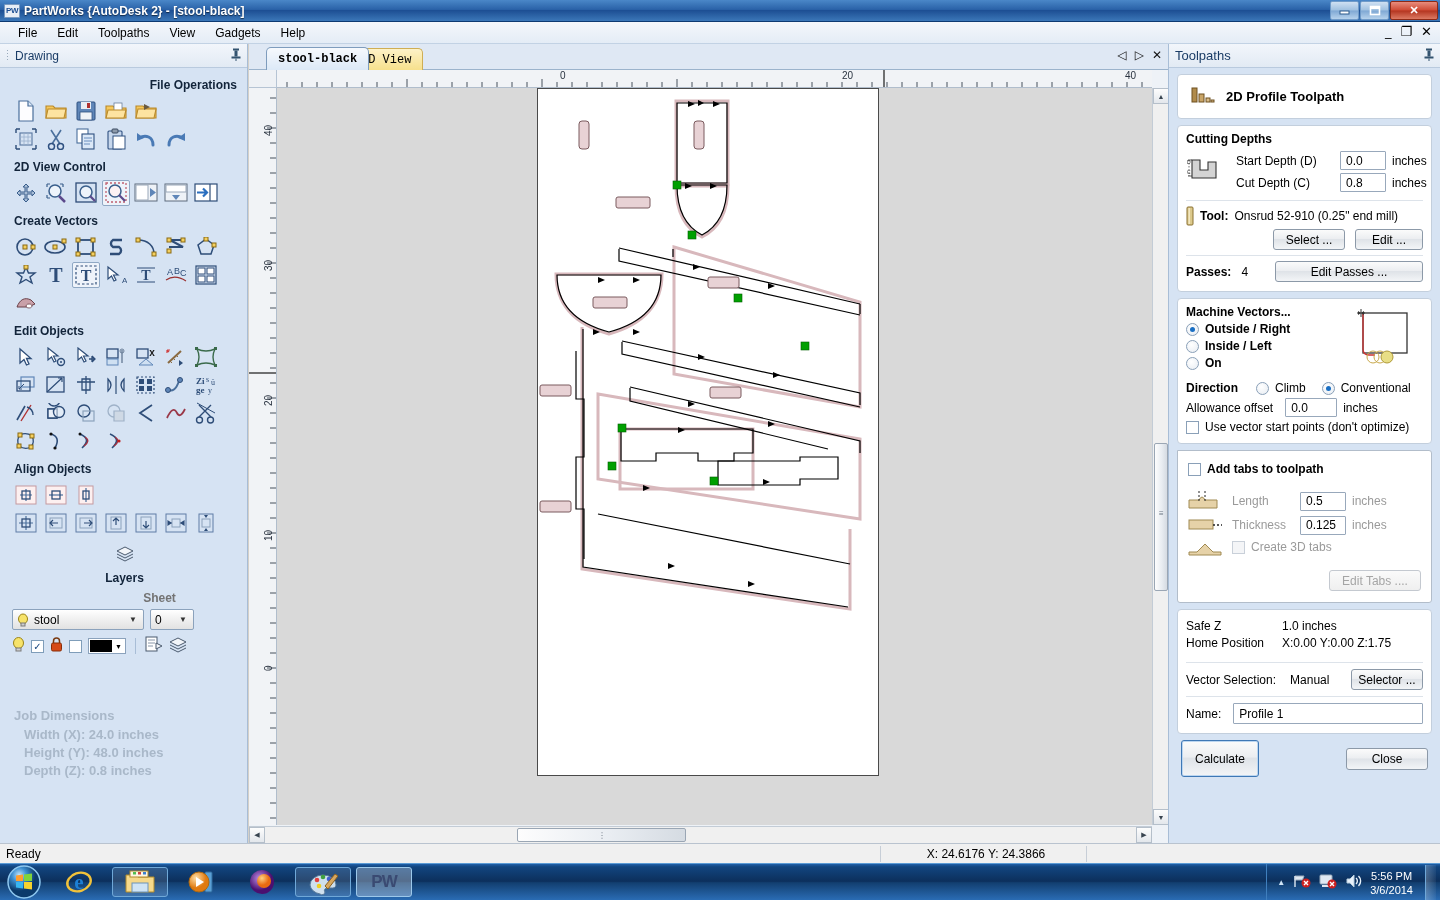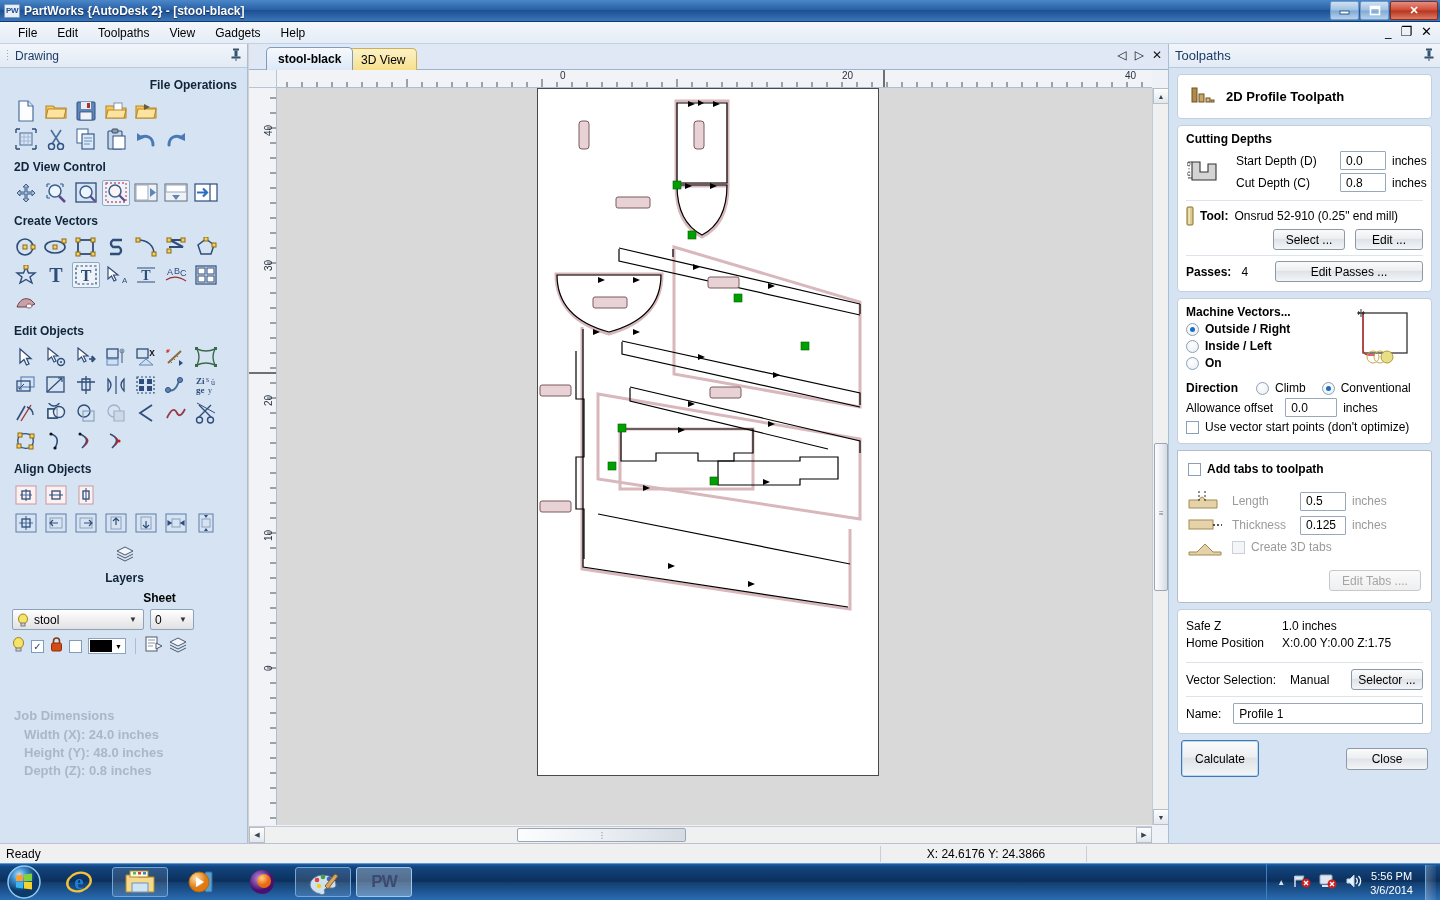--- a/index.html
+++ b/index.html
@@ -88,21 +88,21 @@
   .ibtn {
     width: 28px; height: 26px; display: flex; align-items: center; justify-content: center;
     border: 1px solid transparent; border-radius: 2px;
   }
   .ibtn svg { display: block; }
   .ibtn.sel { border-color: #8fa8c4; background: #eef3fa; }
 
   
   .layer-head { display: flex; align-items: center; gap: 6px; margin: 10px 0 4px 2px; flex-direction: column; }
   .layer-head .lbl { font-size: 12px; font-weight: bold; color: #12243a; }
-  .layer-head .sheetlbl { margin-left: 70px; font-size: 12px; font-weight: bold; color: #000000; }
+  .layer-head .sheetlbl { margin-left: 70px; font-size: 12px; font-weight: bold; color: #737373; }
   .combo-row { display: flex; gap: 6px; padding-left: 2px; }
   .combo {
     height: 21px; border: 1px solid #8ba2bc; border-radius: 2px;
     background: linear-gradient(to bottom, #ffffff 0%, #f0f0f0 50%, #e2e2e2 100%);
     display: flex; align-items: center; padding: 0 2px 0 4px; font-size: 12px; color: #000;
   }
   .combo .arrow { margin-left: auto; font-size: 8px; color: #333; padding: 0 4px; }
   .combo.layers { width: 132px; }
   .combo.sheet { width: 44px; }
   .layer-tools { display: flex; align-items: center; gap: 6px; margin-top: 6px; padding-left: 2px; }
@@ -126,21 +126,21 @@
   }
   .tabstrip {
     position: relative; height: 26px; background: #dfe8f4;
     border-bottom: 1px solid #9bb3cc;
   }
   .tab {
     position: absolute; top: 4px; height: 22px;
     border: 1px solid #9bb3cc; border-bottom: none;
     border-radius: 5px 5px 0 0;
     display: flex; align-items: center; justify-content: center;
-    padding: 8px 11px; font-size: 12px; color: #000;
+    padding: 8px 11px; font-size: 12px; color: #000; font-family: Liberation Mono, monospace;
   }
   .tab.active {
     left: 17px; top: 3px; height: 23px; font-weight: bold;
     background: linear-gradient(to bottom, #f6f9fd 0%, #dce9f7 100%);
     border-color: #7e9cbd; z-index: 2;
   }
   .tab.inactive {
     left: 100px;
     background: linear-gradient(to bottom, #fdf2c8 0%, #f6e08c 100%);
     border-color: #cfae54;
@@ -1192,21 +1192,21 @@
                 <rect x="16" y="13" width="4" height="4" fill="#d8bb88" stroke="#6e5020"></rect>
                 <rect x="21" y="15" width="3" height="2" fill="#d8bb88" stroke="#6e5020"></rect>
               </svg>
           </span>
           <span class="nm">2D Profile Toolpath</span>
         </div>
       </div>
 
       <div class="group">
         <div class="grp-label">Cutting Depths</div>
-        <div style="display:flex;align-items:flex-end;gap:6px">
+        <div style="display:flex;align-items:center;gap:6px">
           <span style="flex:0 0 auto">
             <svg width="44" height="40">
                 <path d="M6 10 h8 v10 h8 v-8 h8 v16 h-24 z" fill="#d4d4d4" stroke="#333" stroke-width="1.1"></path>
                 <path d="M6 10 h-4 M6 26 h-4" stroke="#333" stroke-width="0.8"></path>
                 <text x="1" y="14" font-size="5" fill="#333">D</text>
                 <text x="1" y="24" font-size="5" fill="#333">C</text>
                 <path d="M3 10 v16" stroke="#333" stroke-dasharray="1.5 1.5" stroke-width="0.7"></path>
               </svg>
           </span>
           <div style="flex:1">

